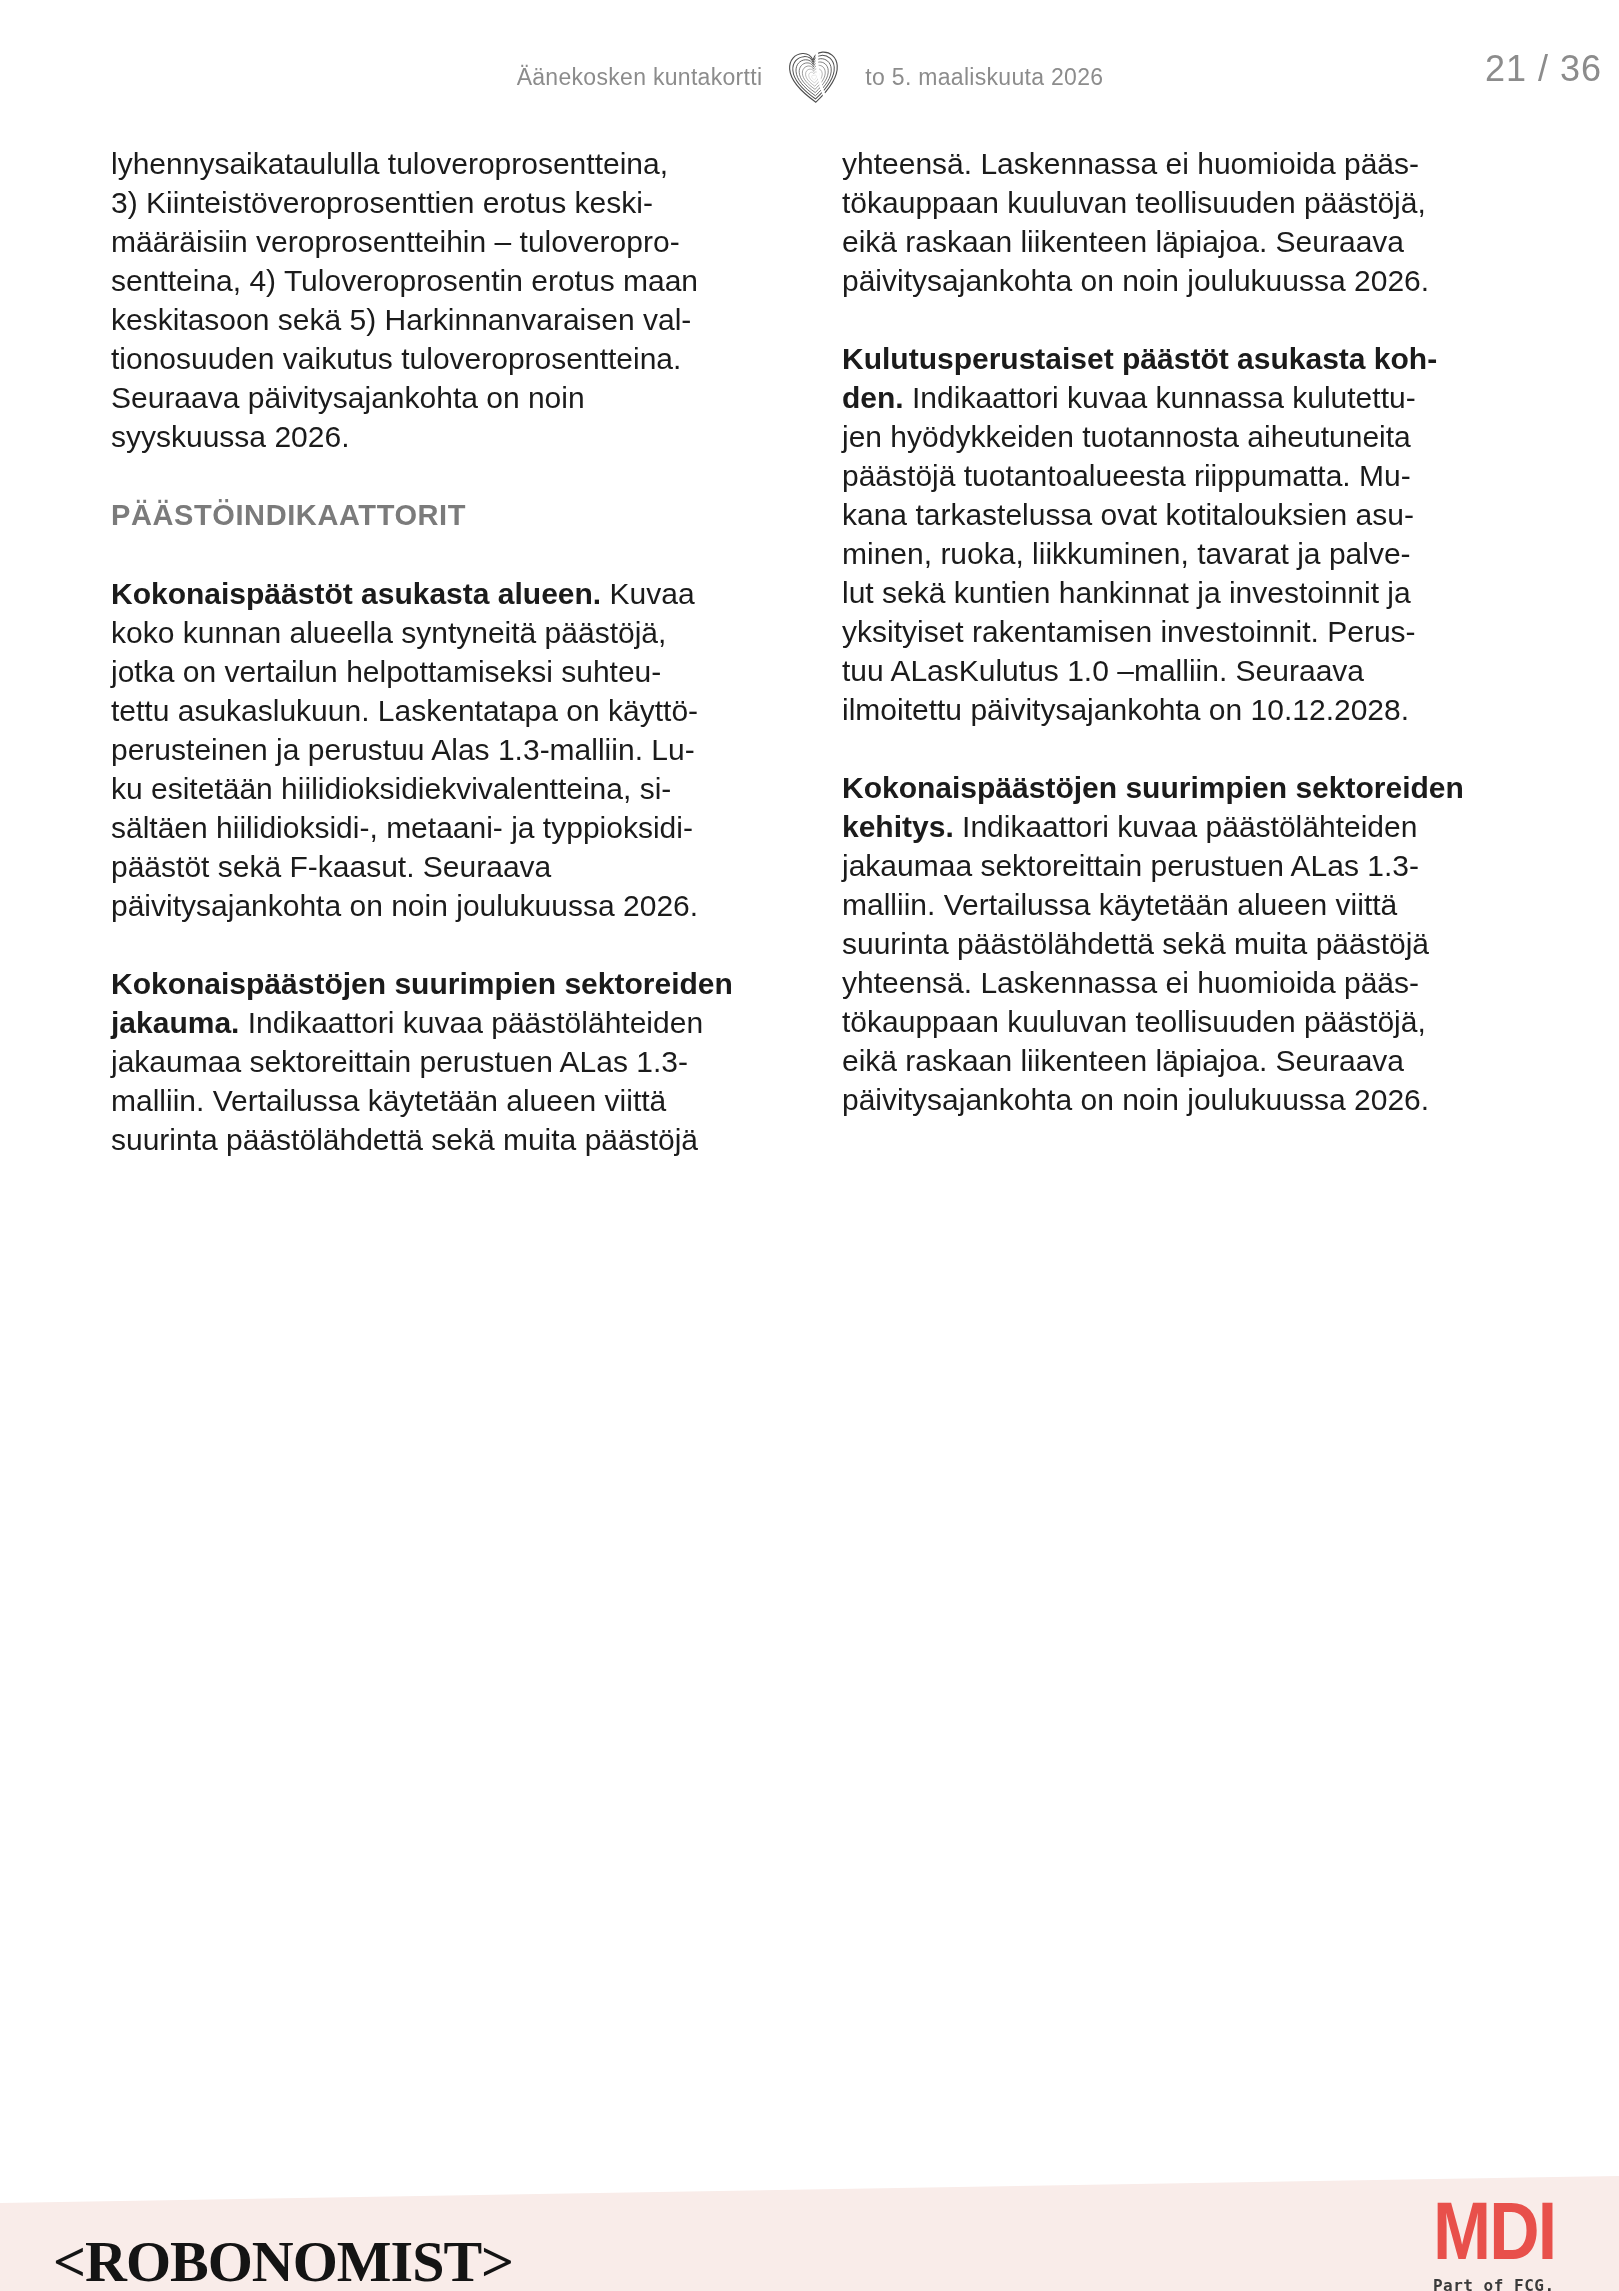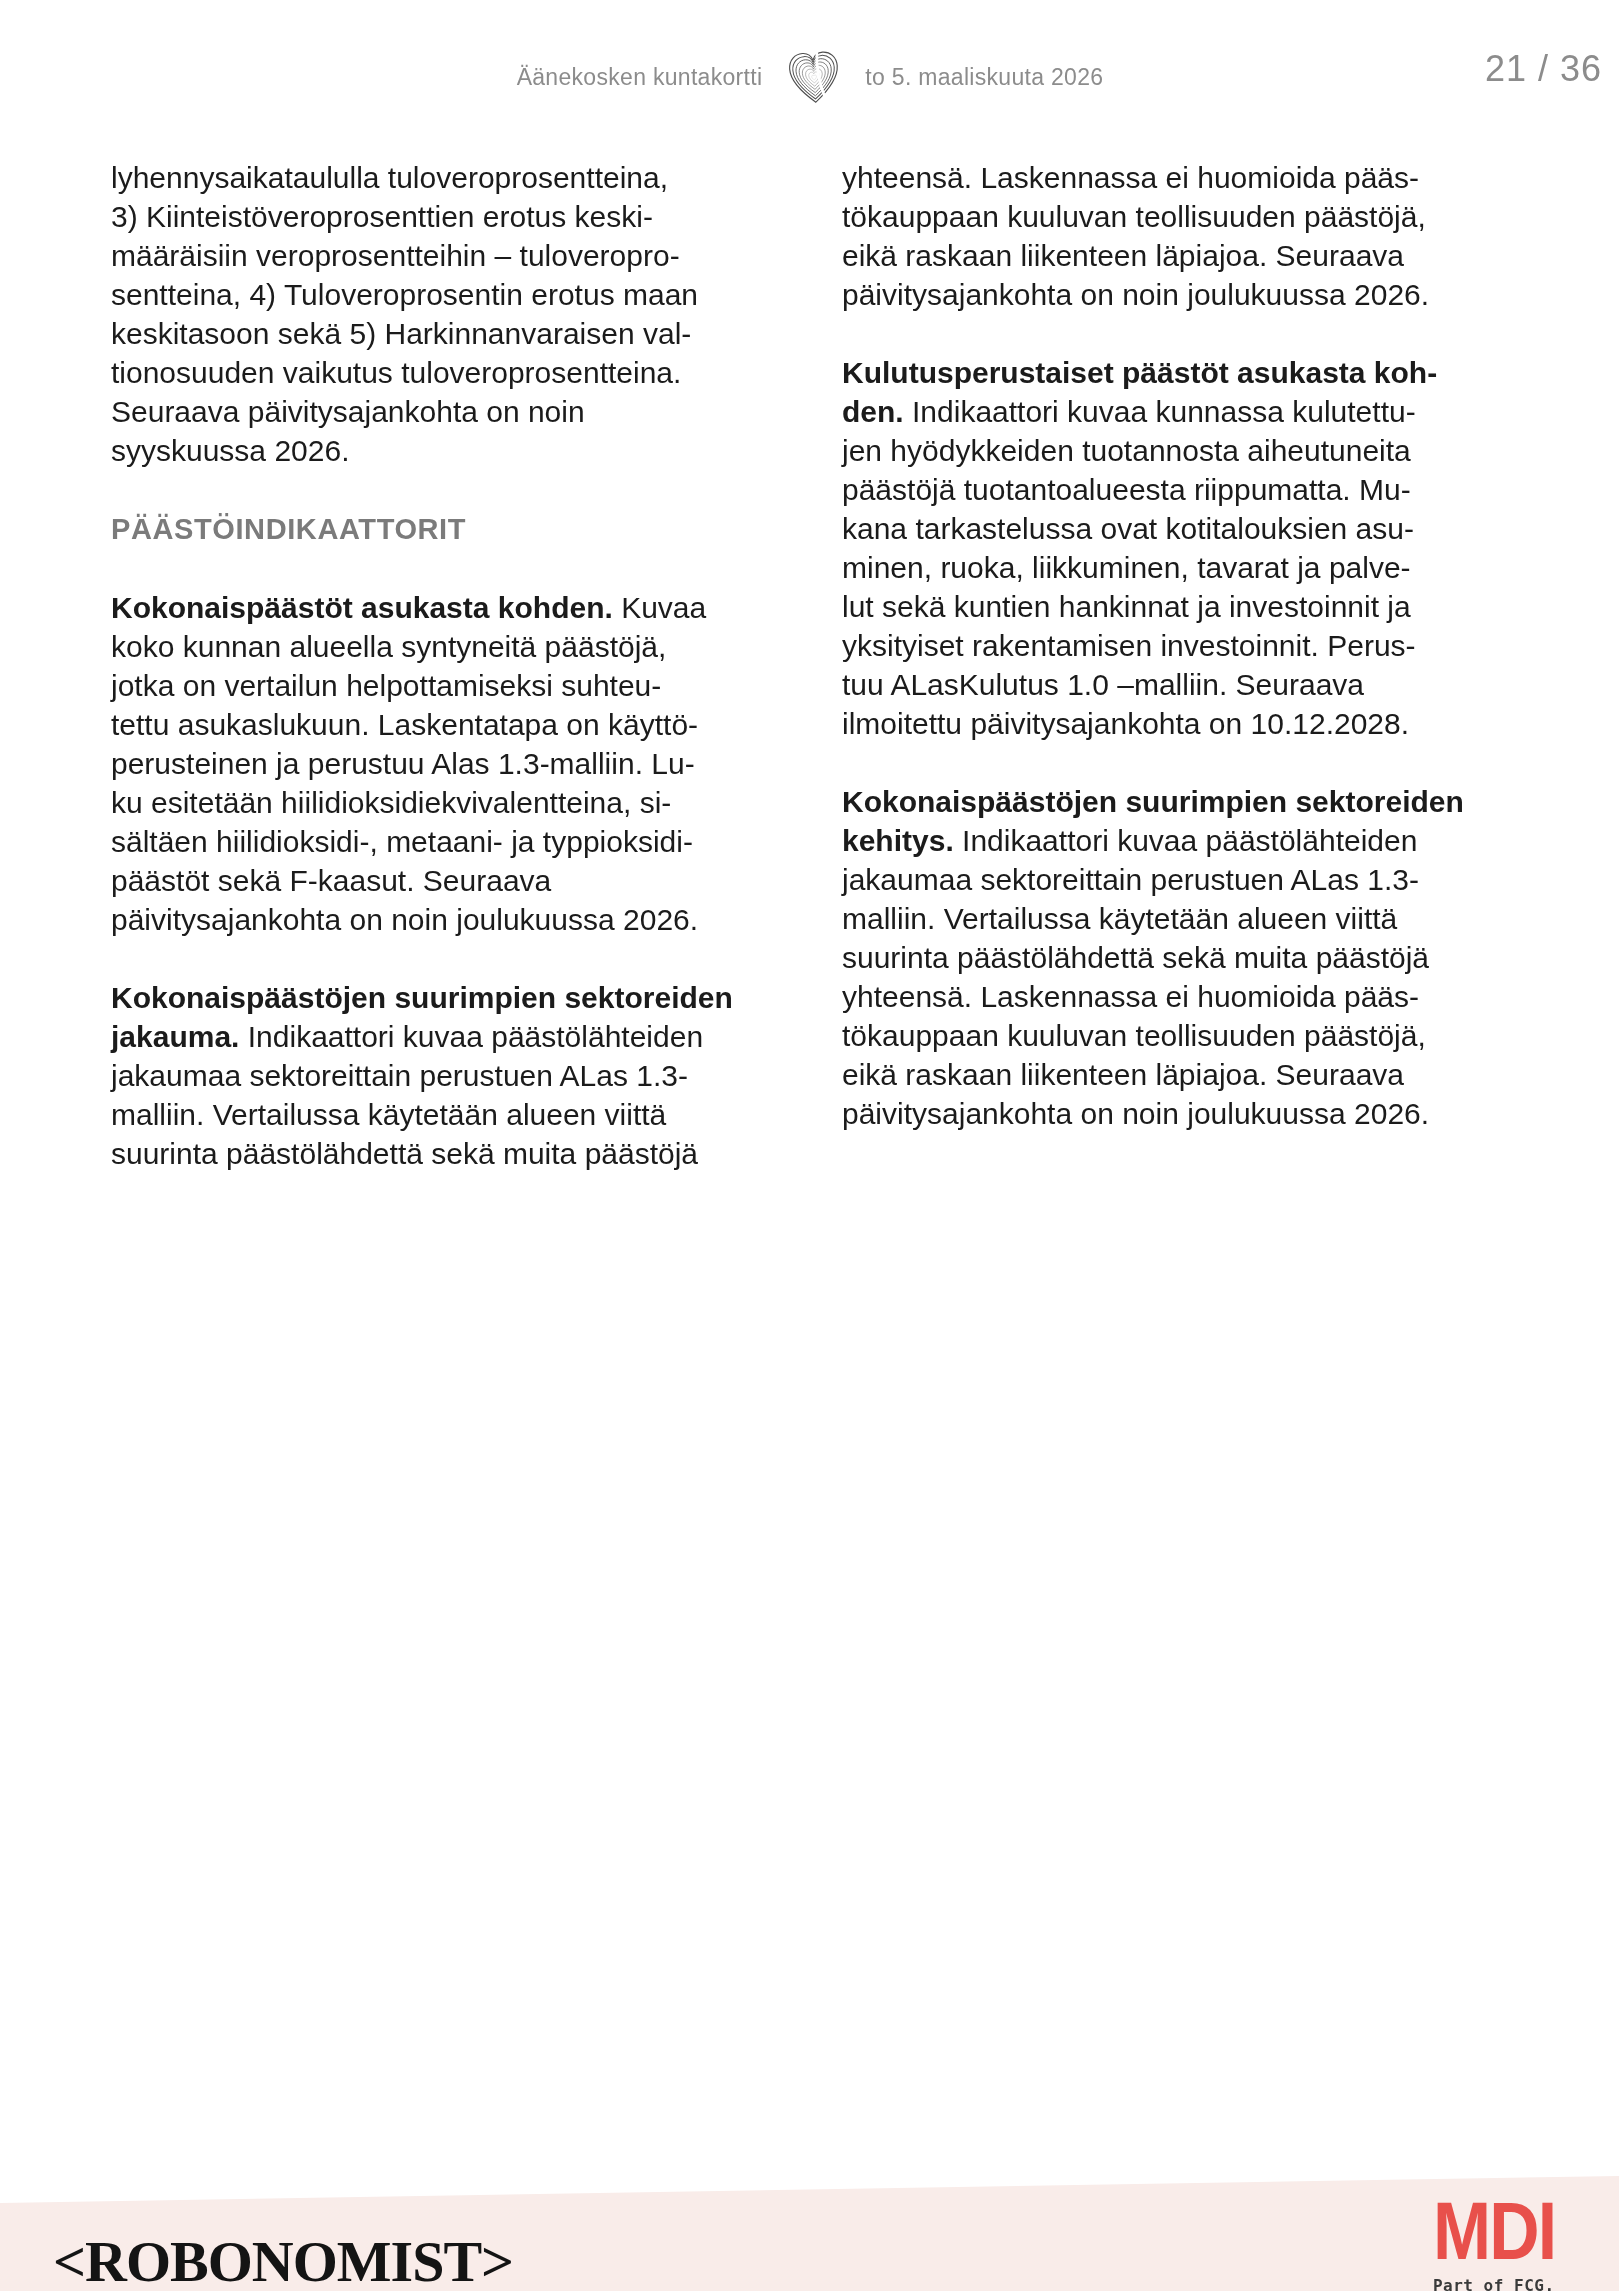--- a/index.html
+++ b/index.html
@@ -22,21 +22,21 @@
     font-size:36px; color:#8c8c8c; letter-spacing:1px;
   }
 
   
   .col {
     position:absolute; top:144px; width:693px;
     font-size:30px; line-height:39px; color:#1b1b1b;
   }
   .col-left  { left:111px; }
   .col-right { left:842px; }
-  p.para { white-space:pre; margin:14px 0 39px 0; }
+  p.para { white-space:pre; margin:0 0 39px 0; }
   p.para strong { font-weight:700; }
   h2.section-heading {
     font-size:29px; line-height:40px; font-weight:700;
     color:#7b7b7b; letter-spacing:0.6px; margin:0 0 39px 0;
   }
 
   
   .footer {
     position:absolute; left:0; bottom:0; width:100%; height:119px;
     clip-path:polygon(0 30px, 100% 3px, 100% 100%, 0 100%);
@@ -86,21 +86,21 @@
     <section class="col col-left">
       <p class="para"><span>lyhennysaikataululla tuloveroprosentteina,
 3) Kiinteistöveroprosenttien erotus keski-
 määräisiin veroprosentteihin – tuloveropro-
 sentteina, 4) Tuloveroprosentin erotus maan
 keskitasoon sekä 5) Harkinnanvaraisen val-
 tionosuuden vaikutus tuloveroprosentteina.
 Seuraava päivitysajankohta on noin
 syyskuussa 2026.</span></p>
       <h2 class="section-heading">PÄÄSTÖINDIKAATTORIT</h2>
-      <p class="para"><strong>Kokonaispäästöt asukasta kohden.</strong><span> Kuvaa
+      <p class="para"><strong>Kokonaispäästöt asukasta alueen.</strong><span> Kuvaa
 koko kunnan alueella syntyneitä päästöjä,
 jotka on vertailun helpottamiseksi suhteu-
 tettu asukaslukuun. Laskentatapa on käyttö-
 perusteinen ja perustuu Alas 1.3-malliin. Lu-
 ku esitetään hiilidioksidiekvivalentteina, si-
 sältäen hiilidioksidi-, metaani- ja typpioksidi-
 päästöt sekä F-kaasut. Seuraava
 päivitysajankohta on noin joulukuussa 2026.</span></p>
       <p class="para"><strong>Kokonaispäästöjen suurimpien sektoreiden
 jakauma.</strong><span> Indikaattori kuvaa päästölähteiden

